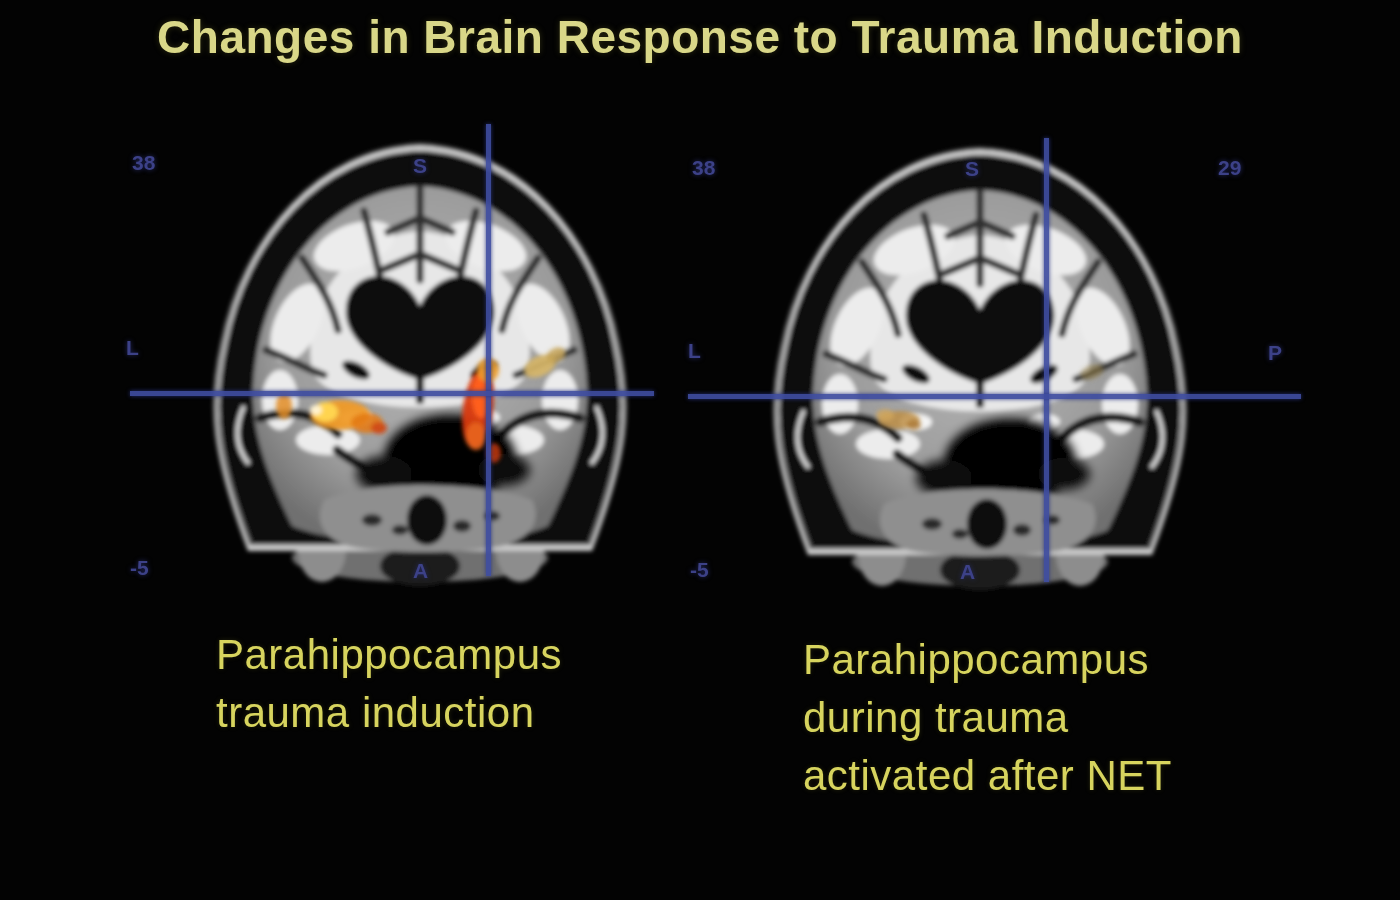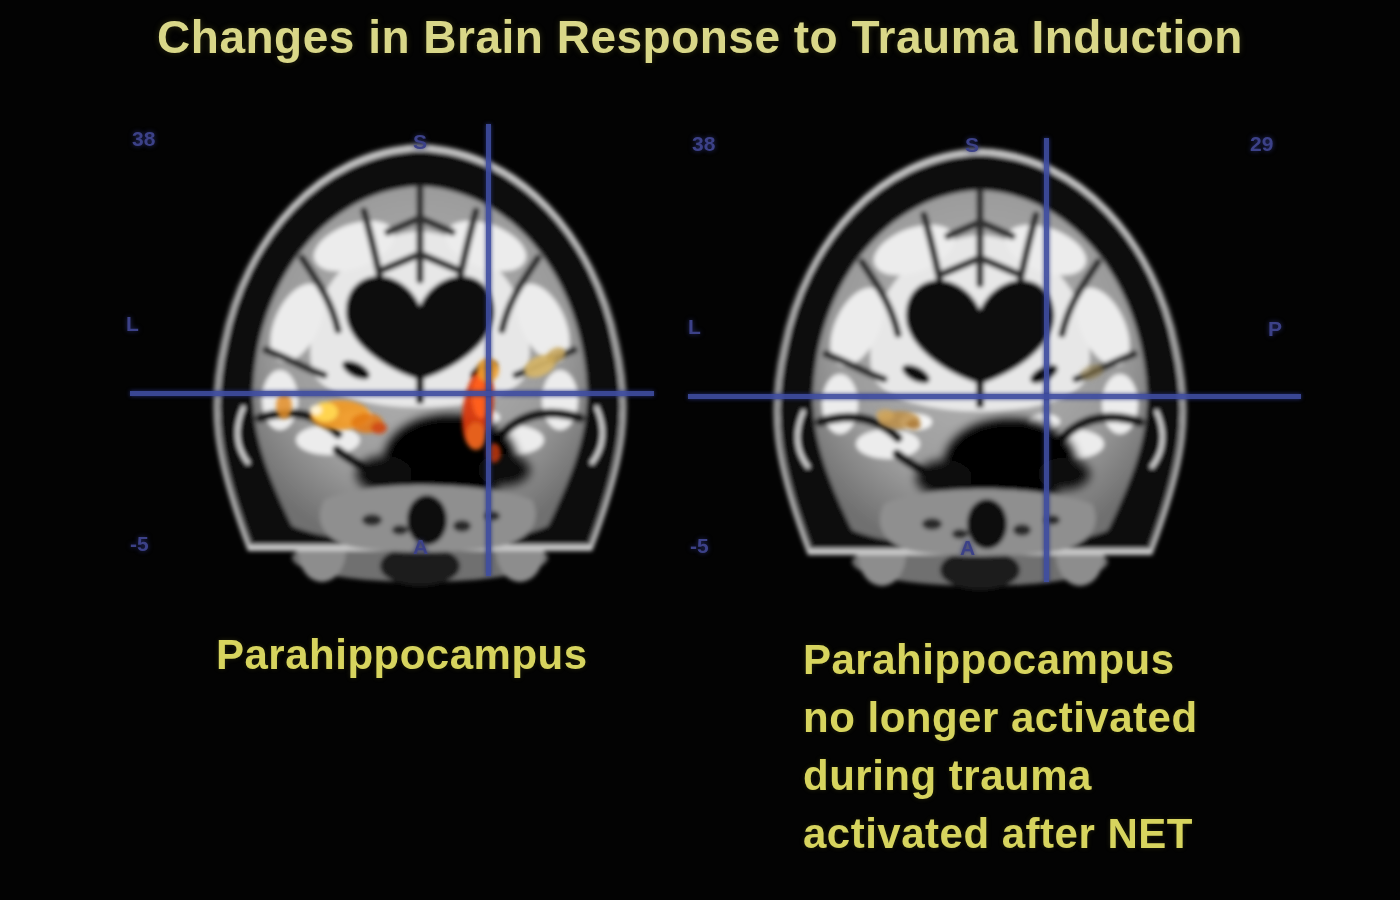--- a/index.html
+++ b/index.html
@@ -19,24 +19,24 @@
   #panel-post{left:692px;top:122px;}
   .xline{position:absolute;background:rgba(62,76,159,0.92);box-shadow:0 0 4px rgba(40,52,130,0.9);}
   .xline.v{width:5px;}
   .xline.h{height:5px;}
   #vline-pre{left:486px;top:124px;height:452px;}
   #hline-pre{left:130px;top:391px;width:524px;}
   #vline-post{left:1044px;top:138px;height:444px;}
   #hline-post{left:688px;top:394px;width:613px;}
   .olabel{
     position:absolute;color:#3c4188;font-size:21px;font-weight:bold;
-    text-shadow:0 0 5px #272c66;line-height:1;
+    text-shadow:0 0 5px #272c66;line-height:1;margin-top:24px;
   }
   .caption{
-    position:absolute;color:#d7d45e;font-size:42px;font-weight:bold;
+    position:absolute;color:#d7d45e;font-size:42px;font-weight:normal;
     letter-spacing:0.5px;line-height:58px;text-shadow:0 0 5px rgba(110,108,30,0.3);
   }
   #caption-pre{left:216px;top:626px;}
   #caption-post{left:803px;top:631px;}
 </style>
 </head>
 <body>
 
 <div class="slide">
 
@@ -178,29 +178,29 @@
   <div class="xline h" id="hline-post"></div>
 
   <span class="olabel" style="left:132px;top:128px">38</span>
   <span class="olabel" style="left:413px;top:131px">S</span>
   <span class="olabel" style="left:126px;top:313px">L</span>
   <span class="olabel" style="left:130px;top:533px">-5</span>
   <span class="olabel" style="left:413px;top:536px">A</span>
 
   <span class="olabel" style="left:692px;top:133px">38</span>
   <span class="olabel" style="left:965px;top:134px">S</span>
-  <span class="olabel" style="left:1250px;top:133px">29</span>
+  <span class="olabel" style="left:1218px;top:133px">29</span>
   <span class="olabel" style="left:688px;top:316px">L</span>
   <span class="olabel" style="left:1268px;top:318px">P</span>
   <span class="olabel" style="left:690px;top:535px">-5</span>
   <span class="olabel" style="left:960px;top:537px">A</span>
 
   <div class="caption" id="caption-pre">
     <div>Parahippocampus</div>
+    <div>trauma induction</div>
   </div>
   <div class="caption" id="caption-post">
     <div>Parahippocampus</div>
-    <div>no longer activated</div>
     <div>during trauma</div>
     <div>activated after NET</div>
   </div>
 
 </div>
 
 </body></html>

